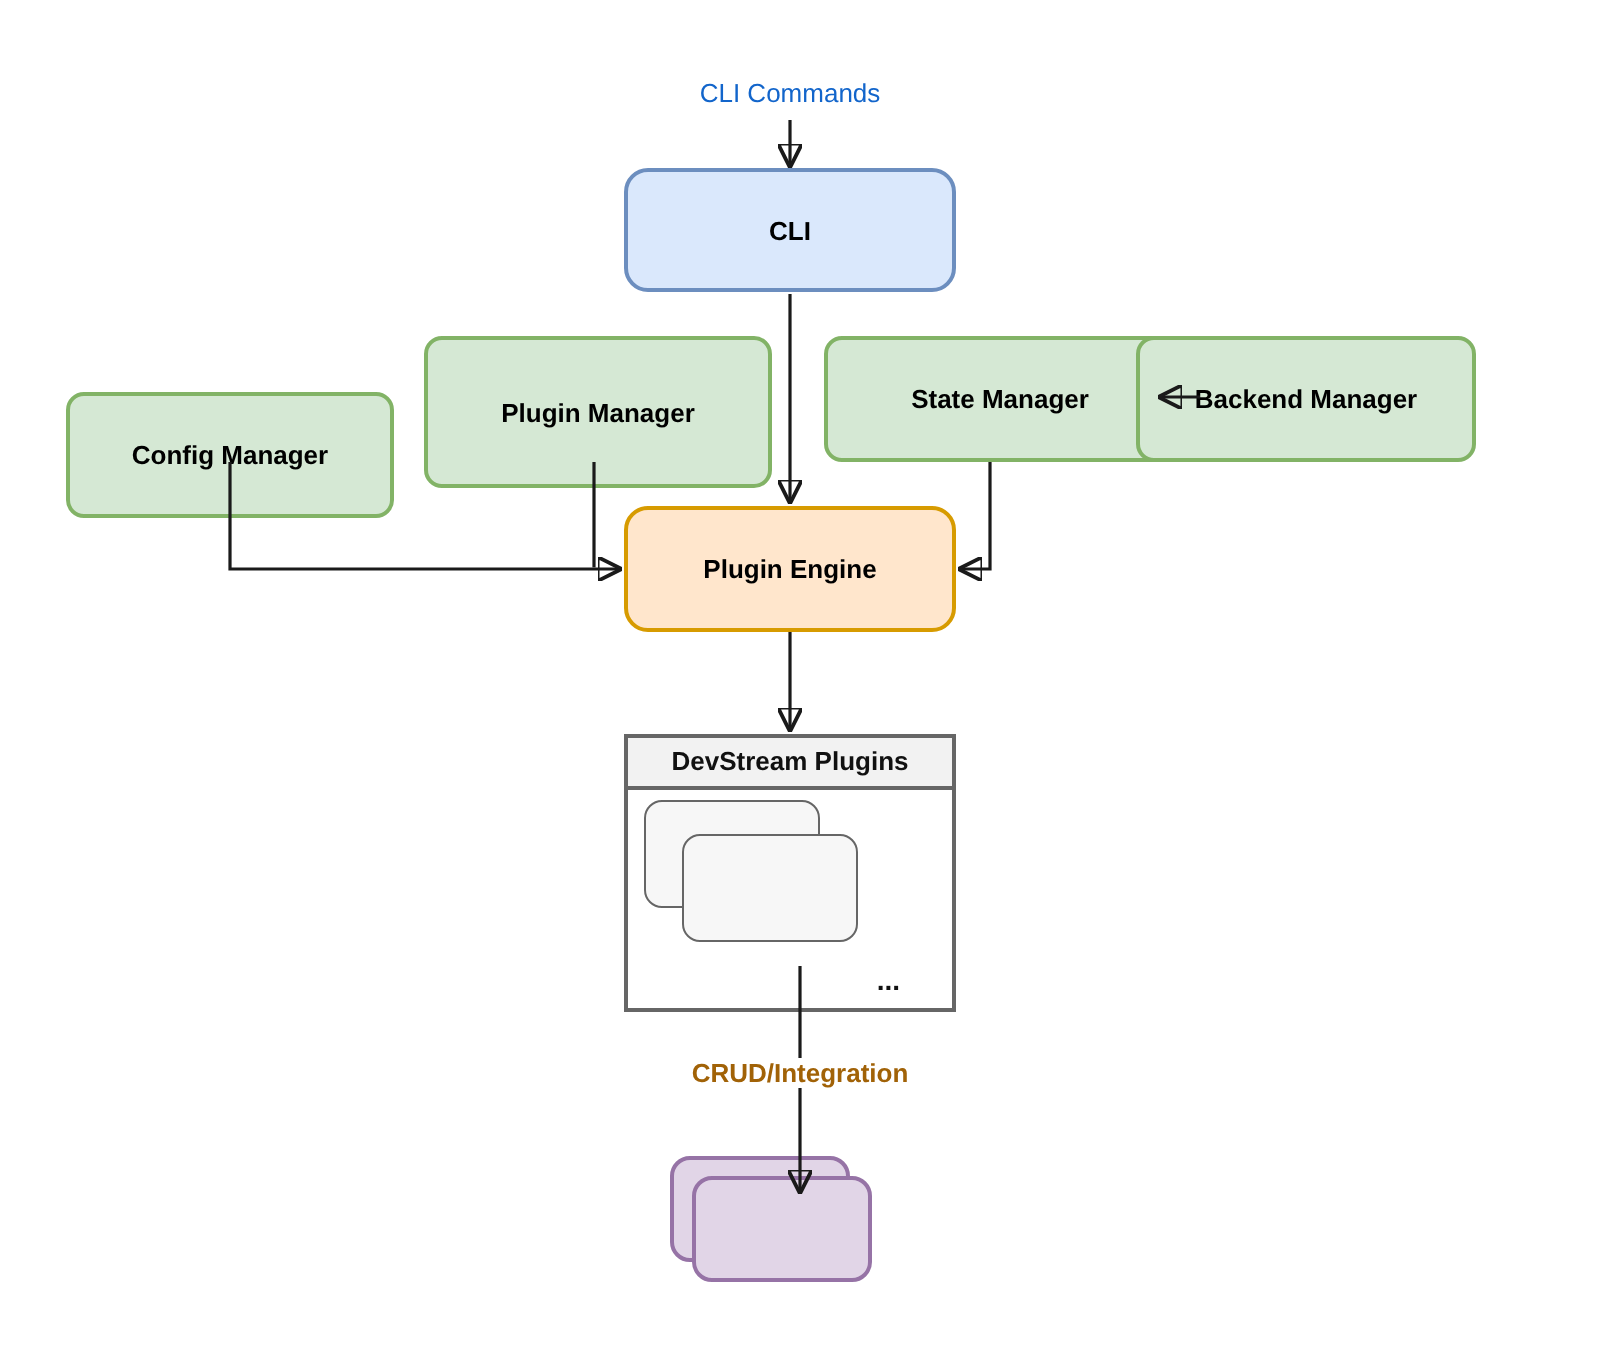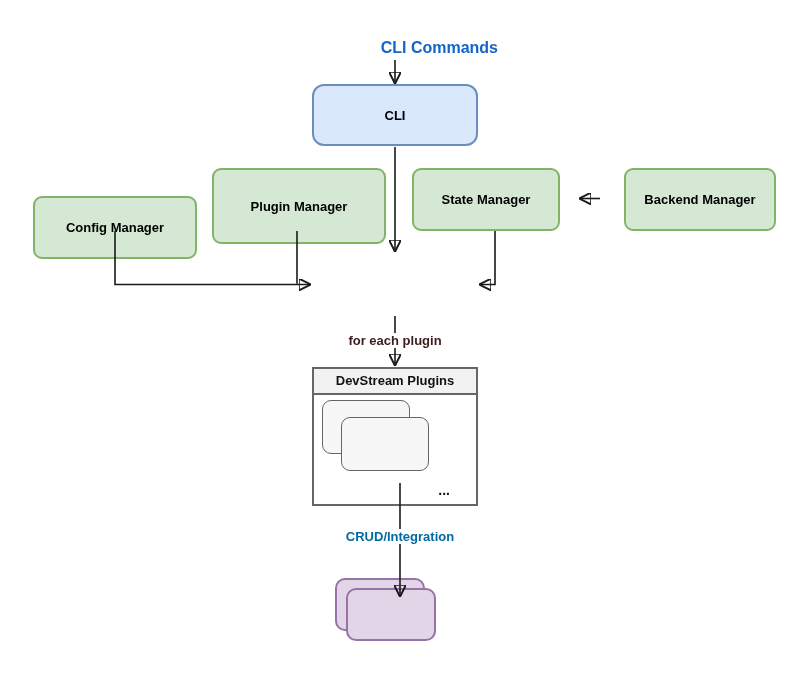--- a/index.html
+++ b/index.html
@@ -12,35 +12,35 @@
     box-sizing:border-box;font-size:13px;font-weight:bold;color:#000000;
     text-align:center;z-index:4;
   }
   .blue{background:var(--cli-fill,#dae8fc);border:2px solid var(--cli-stroke,#6c8ebf);border-radius:12px;}
   .green{background:var(--manager-fill,#d5e8d4);border:2px solid var(--manager-stroke,#82b366);border-radius:9px;}
   .orange{background:var(--engine-fill,#ffe6cc);border:2px solid var(--engine-stroke,#d79b00);border-radius:12px;}
 
   #node-cli{left:312px;top:84px;width:166px;height:62px;}
   #node-config{left:33px;top:168px;width:164px;height:63px;margin-top:28px;}
   #node-plugin-manager{left:212px;top:168px;width:174px;height:76px;}
-  #node-state-manager{left:412px;top:168px;width:148px;height:63px;}
-  #node-backend-manager{left:624px;top:168px;width:152px;height:63px;}
+  #node-state-manager{left:412px;top:168px;width:176px;height:63px;}
+  #node-backend-manager{left:568px;top:168px;width:170px;height:63px;}
   #node-plugin-engine{left:312px;top:253px;width:166px;height:63px;}
 
   #cli-commands-label{
-    position:absolute;left:292px;top:39px;width:206px;text-align:right;
-    font-size:16px;font-weight:bold;color:var(--top-label-color,#1265cb);z-index:6;
+    position:absolute;left:292px;top:39px;width:206px;text-align:center;
+    font-size:13px;font-weight:normal;color:var(--top-label-color,#1265cb);z-index:6;
   }
   .edge-label{
     position:absolute;text-align:center;font-size:13px;font-weight:bold;
     color:var(--edge-label-color,#3b1d1d);z-index:6;
   }
   .edge-label span{background:#ffffff;padding:0 3px;}
   #label-for-each{left:312px;top:333px;width:166px;}
-  #label-crud{left:312px;top:529px;width:176px;color:#0369a1;}
+  #label-crud{left:312px;top:529px;width:176px;color:#a16207;}
 
   #plugins-container{
     position:absolute;left:312px;top:367px;width:166px;height:139px;
     box-sizing:border-box;border:2px solid var(--container-stroke,#666666);
     background:#ffffff;z-index:3;
   }
   #plugins-header{
     height:24px;line-height:24px;text-align:center;font-size:13px;font-weight:bold;
     color:#111;background:#f2f2f2;border-bottom:2px solid var(--container-stroke,#666666);
   }
@@ -87,24 +87,24 @@
   <div class="node green" id="node-plugin-manager">
     <span>Plugin Manager</span>
   </div>
   <div class="node green" id="node-state-manager">
     <span>State Manager</span>
   </div>
   <div class="node green" id="node-backend-manager">
     <span>Backend Manager</span>
   </div>
 
+  <div class="node orange" id="node-plugin-engine">
+    <span>Plugin Engine</span>
+  </div>
 
-  <div class="edge-label" id="label-for-each">
-    <span>for each plugin</span>
-  </div>
 
   <div id="plugins-container">
     <div id="plugins-header">DevStream Plugins</div>
     <div class="plugin-card" id="plugin-card-back"></div>
     <div class="plugin-card" id="plugin-card-mid"></div>
     <div id="plugins-ellipsis">...</div>
   </div>
 
   <div class="edge-label" id="label-crud">
     <span>CRUD/Integration</span>

